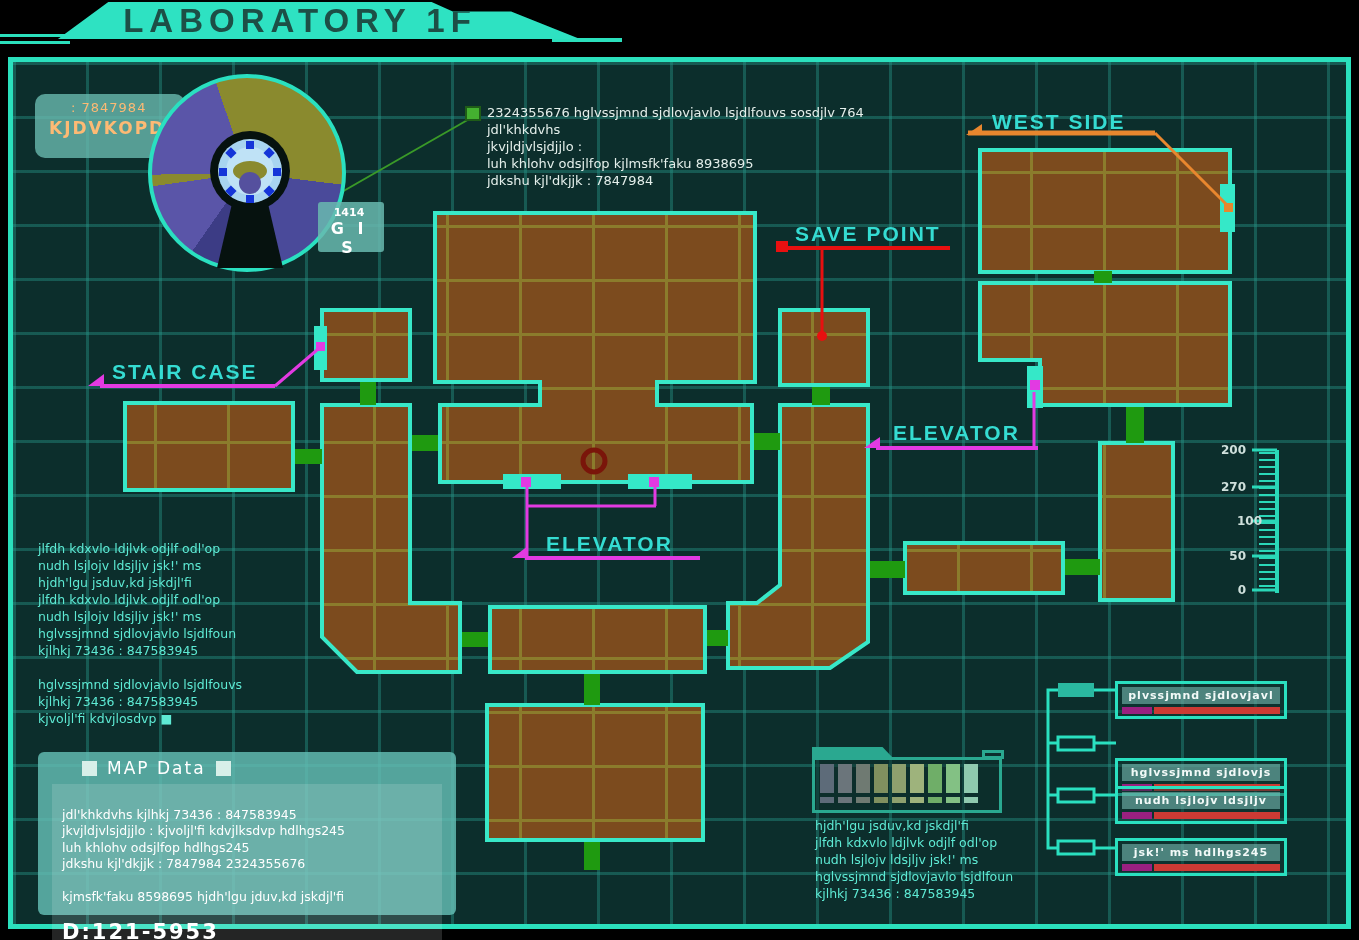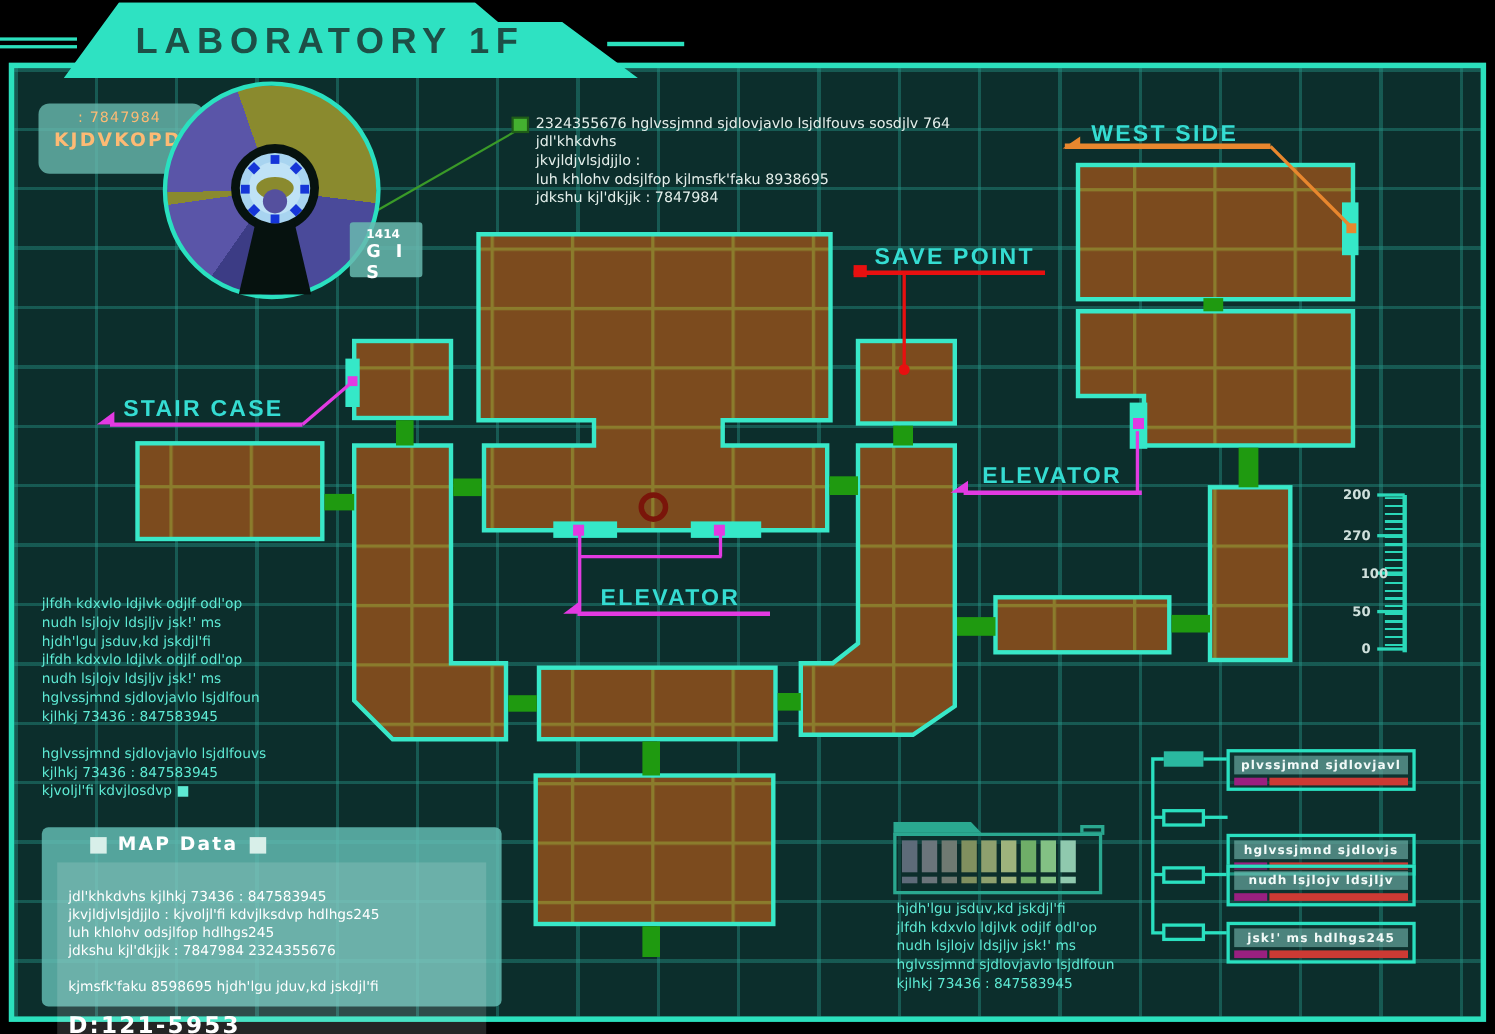--- a/index.html
+++ b/index.html
@@ -11,21 +11,21 @@
   #map-frame{left:8px;top:57px;width:1343px;height:872px;box-sizing:border-box;
     border:5px solid #2be0bd;background-color:#0c2e2c;
     background-image:
       repeating-linear-gradient(to right, rgba(38,150,136,.42) 0 3px, transparent 3px 73px),
       repeating-linear-gradient(to bottom, rgba(38,150,136,.42) 0 3px, transparent 3px 54px);
     z-index:1;}
 
   #map-svg{left:0;top:0;width:1359px;height:940px;z-index:2;}
 
   
-  #title-banner{left:50px;top:2px;width:530px;height:69px;background:#2ee2c2;z-index:6;
+  #title-banner{left:50px;top:2px;width:530px;height:37px;background:#2ee2c2;z-index:6;
     clip-path:polygon(11% 0,72% 0,76% 26%,87% 26%,100% 100%,1.5% 100%);
     display:flex;align-items:center;justify-content:center;}
   #page-title{font-family:"Liberation Sans",sans-serif;font-size:33px;font-weight:bold;
     color:#1d4f46;letter-spacing:6px;padding-right:30px;}
   .deco-line{background:#2be0bd;z-index:5;}
 
   
   #radar{left:148px;top:74px;width:198px;height:198px;border-radius:50%;
     border:4px solid #2ae0c0;box-sizing:border-box;z-index:4;
     background:conic-gradient(from 0deg,
@@ -40,38 +40,38 @@
   #radar .pupil{left:87px;top:94px;width:22px;height:22px;border-radius:50%;background:#55509e;}
   #radar .tick{left:94px;top:90px;width:8px;height:8px;background:#1535d8;}
 
   
   #radar-id-panel{left:35px;top:94px;width:150px;height:64px;border-radius:10px;
     background:rgba(105,185,175,.8);z-index:3;color:#fdba74;padding:6px 0 0 14px;box-sizing:border-box;}
   #radar-id-code{font-size:13px;letter-spacing:1px;padding-left:22px;}
   #radar-id-name{font-size:17px;font-weight:bold;letter-spacing:2px;margin-top:3px;}
   #mini-square{left:184px;top:97px;width:11px;height:11px;background:#b9cc4e;z-index:4;}
   #gis-panel{left:318px;top:202px;width:66px;height:50px;background:rgba(105,185,175,.85);
-    z-index:5;color:#fff;text-align:left;padding:4px 8px 0 15px;box-sizing:border-box;border-radius:3px;}
+    z-index:5;color:#fff;text-align:center;padding:4px 8px 0 4px;box-sizing:border-box;border-radius:3px;}
   #gis-value{font-size:11px;font-weight:bold;}
   #gis-label{font-size:16px;font-weight:bold;letter-spacing:4px;}
 
   .gibberish{color:#5eead4;font-size:12.5px;line-height:17px;white-space:pre-line;z-index:4;}
   #k-block{left:25px;top:226px;width:300px;}
   #k-heading{color:#c9d6d2;font-size:17px;font-weight:bold;letter-spacing:1px;margin-bottom:4px;
     display:flex;align-items:center;gap:6px;}
   #k-heading .sq{width:13px;height:13px;background:#aab8b4;display:inline-block;}
   #annotation-block{left:487px;top:104px;width:460px;color:#e4efeb;font-size:13px;
     line-height:17px;white-space:pre-line;z-index:4;}
   #left-text-block{left:38px;top:540px;width:300px;}
   #palette-caption{left:815px;top:817px;width:300px;}
 
   
   #map-data-panel{left:38px;top:752px;width:418px;height:163px;border-radius:6px;
     background:rgba(100,190,180,.82);z-index:4;box-sizing:border-box;padding:6px 14px;}
-  #map-data-heading{color:#fff;font-size:17px;font-weight:bold;letter-spacing:2px;
+  #map-data-heading{color:#fff;font-size:17px;font-weight:normal;letter-spacing:2px;
     display:flex;align-items:center;gap:10px;padding-left:30px;}
   #map-data-heading .sq{width:15px;height:15px;background:#d8efe9;display:inline-block;}
   #map-data-body{margin-top:6px;background:rgba(240,250,248,.15);padding:6px 10px;
     color:#fff;font-size:12.5px;line-height:16.5px;white-space:pre-line;}
   #map-data-id{color:#fff;font-size:21px;font-weight:bold;letter-spacing:2px;margin-top:2px;}
 
   
   .map-label{color:#35dcd2;font-weight:bold;font-size:21px;letter-spacing:2px;z-index:4;
     font-family:"Liberation Sans",sans-serif;white-space:nowrap;}
 

